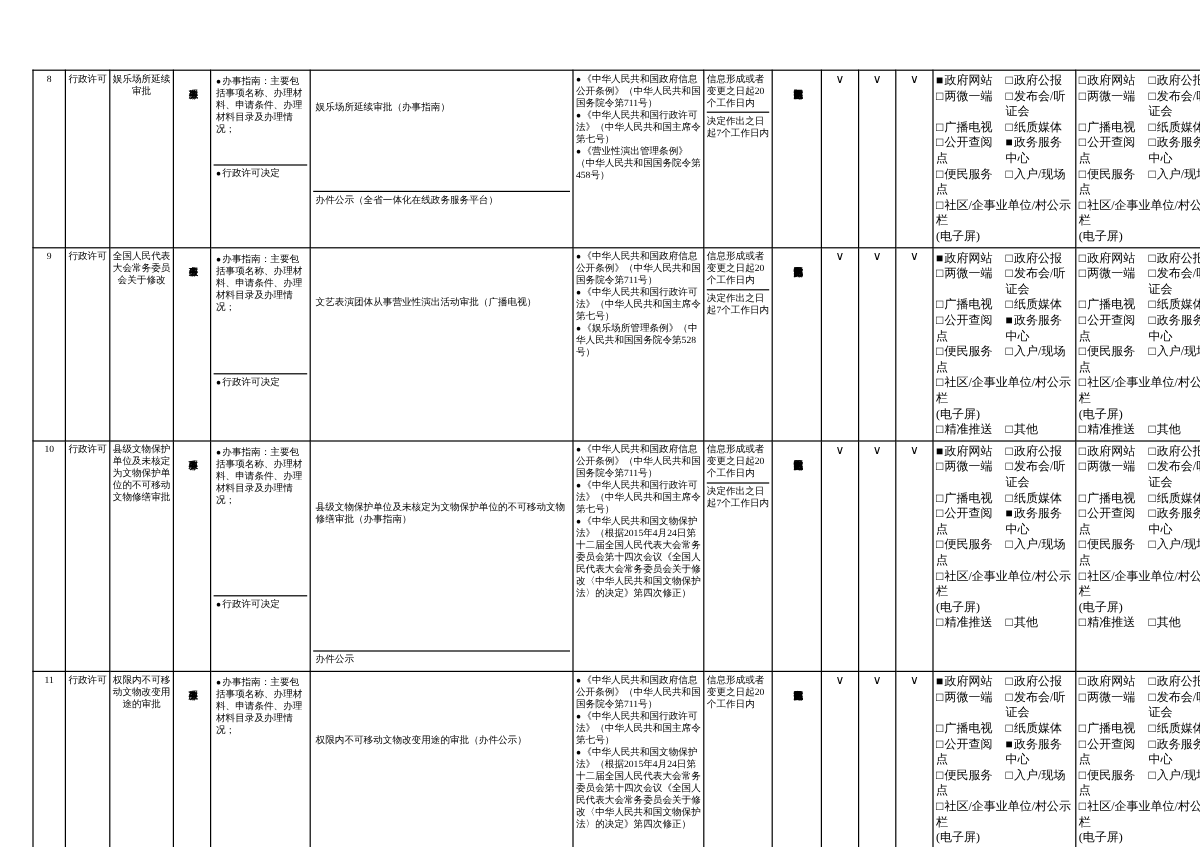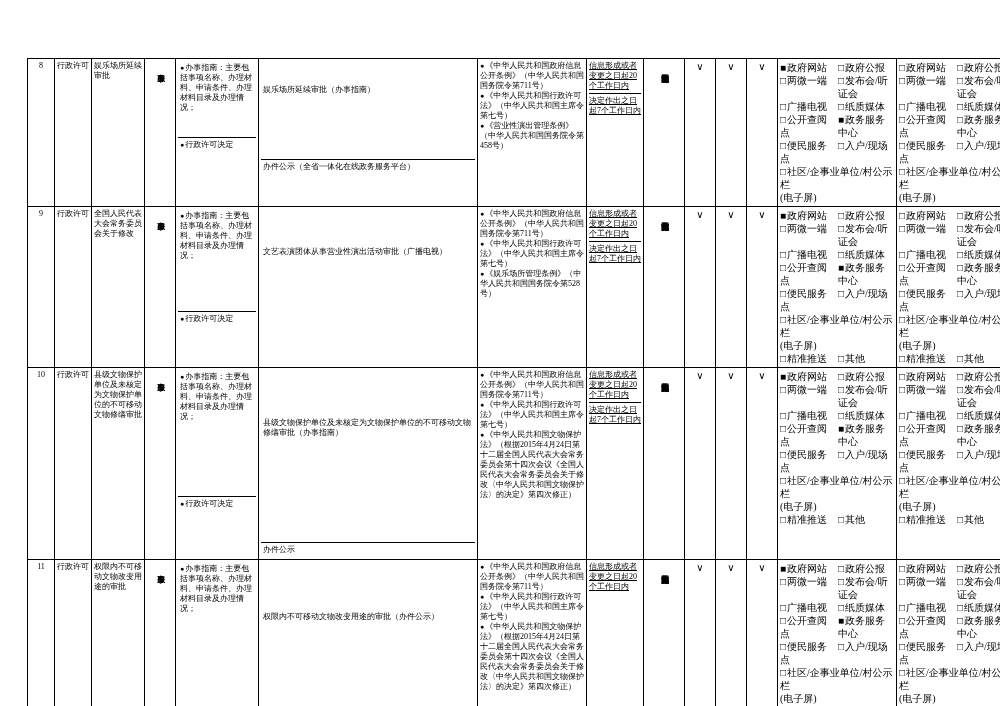--- a/index.html
+++ b/index.html
@@ -31,26 +31,26 @@
     line-height: 1.25;
   }
   table.sheet td {
     border: 1px solid #000;
     vertical-align: top;
     padding: 2px 2px;
     word-break: break-all;
   }
   td.c-no        { width: 22px;  text-align: center; vertical-align: middle; }
   td.c-type      { width: 32px;  text-align: right; vertical-align: middle; }
-  td.c-name      { width: 48px;  vertical-align: middle; }
+  td.c-name      { width: 48px;  text-align: center; vertical-align: middle; }
   td.c-dept      { width: 26px;  text-align: center; vertical-align: middle; }
   td.c-items     { width: 78px;  }
   td.c-guide     { width: 214px; }
   td.c-basis     { width: 104px; }
-  td.c-form      { width: 52px; text-decoration: underline;  }
+  td.c-form      { width: 52px;  }
   td.c-org       { width: 36px;  text-align: center; vertical-align: middle; }
   td.c-chk       { width: 26px;  text-align: center; vertical-align: middle; }
   td.c-way1      { width: 114px; }
   td.c-way2      { width: 114px; }
   .bullet::before {
     content: "\25CF";
     font-size: 7px;
     margin-right: 1px;
   }
   .vtext {

